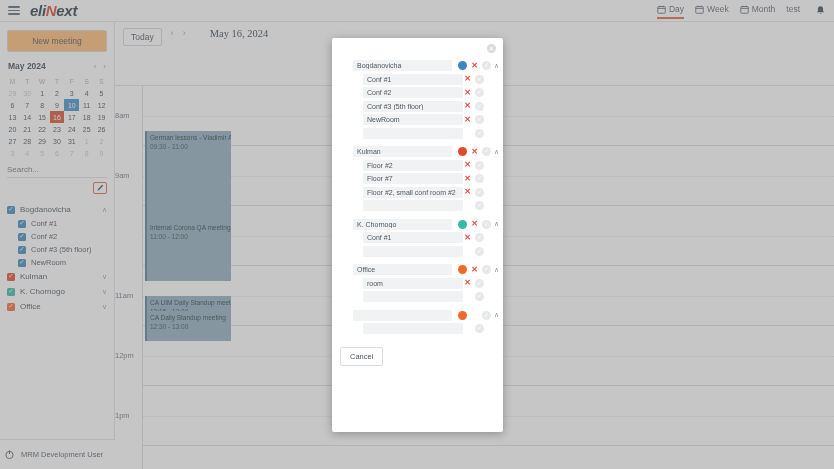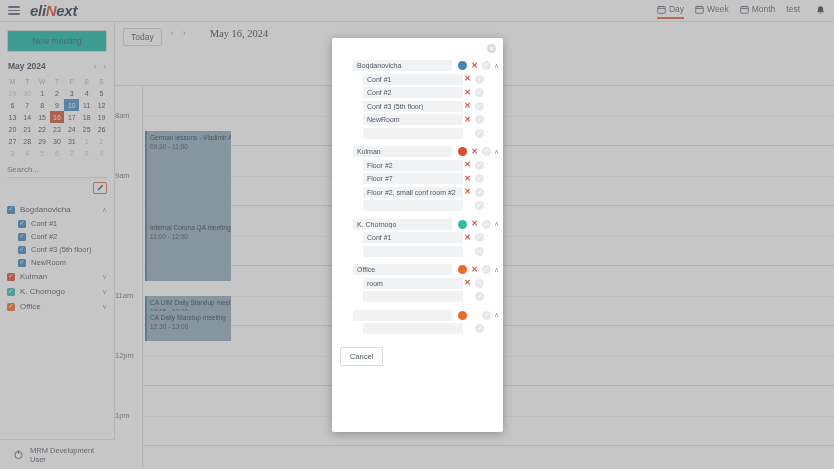--- a/index.html
+++ b/index.html
@@ -39,21 +39,21 @@
   .bell { margin-left: 4px; cursor: pointer; }
 
   
   .sidebar {
     position: absolute; top: 22px; left: 0; width: 115px; height: 447px;
     background: #ffffff; border-right: 1px solid #e3e3e3;
   }
   .newmeeting-wrap { padding: 8px 7px 6px 7px; }
   .btn-newmeeting {
     width: 100%; padding: 5px 4px; font-size: 8.5px; color: #4a5560;
-    background: #14b8a6; border: 1px solid #d6d6d6; border-radius: 2px;
+    background: #fdba74; border: 1px solid #d6d6d6; border-radius: 2px;
     cursor: pointer; text-align: center;
   }
   .mini-cal { padding: 0 5px; }
   .mini-head {
     display: flex; align-items: center; justify-content: space-between;
     padding: 3px 3px 5px 3px;
   }
   .mini-title { font-size: 8.5px; color: #3f4a55; font-weight: bold; }
   .mini-arrows { display: flex; gap: 7px; }
   .mini-arrows span { font-size: 8px; color: #9aa2aa; cursor: pointer; }
@@ -95,21 +95,21 @@
     width: 8px; height: 8px; border-radius: 1.5px; flex: none;
     display: flex; align-items: center; justify-content: center;
     font-size: 6.5px; color: #fff; line-height: 1;
   }
   .cbx.blue { background: #3e87bd; }
   .cbx.red  { background: #e04a2f; }
   .cbx.teal { background: #36b9a5; }
   .cbx.orange { background: #f2682a; }
   .user-row {
     position: absolute; bottom: 0; left: 0; width: 115px; height: 30px;
-    border-top: 1px solid #e3e3e3; display: flex; align-items: center; padding: 0 13px;
+    border-top: 1px solid #e3e3e3; display: flex; align-items: center; padding: 0 4px;
     background: #fff; cursor: pointer;
   }
   .user-row .ulbl { font-size: 7.5px; color: #555f69; margin-left: 6px; }
 
   
   .main {
     position: absolute; top: 22px; left: 115px; width: 719px; height: 447px;
     background: #ffffff;
   }
   .cal-toolbar { display: flex; padding: 6px 8px 4px 8px; }

